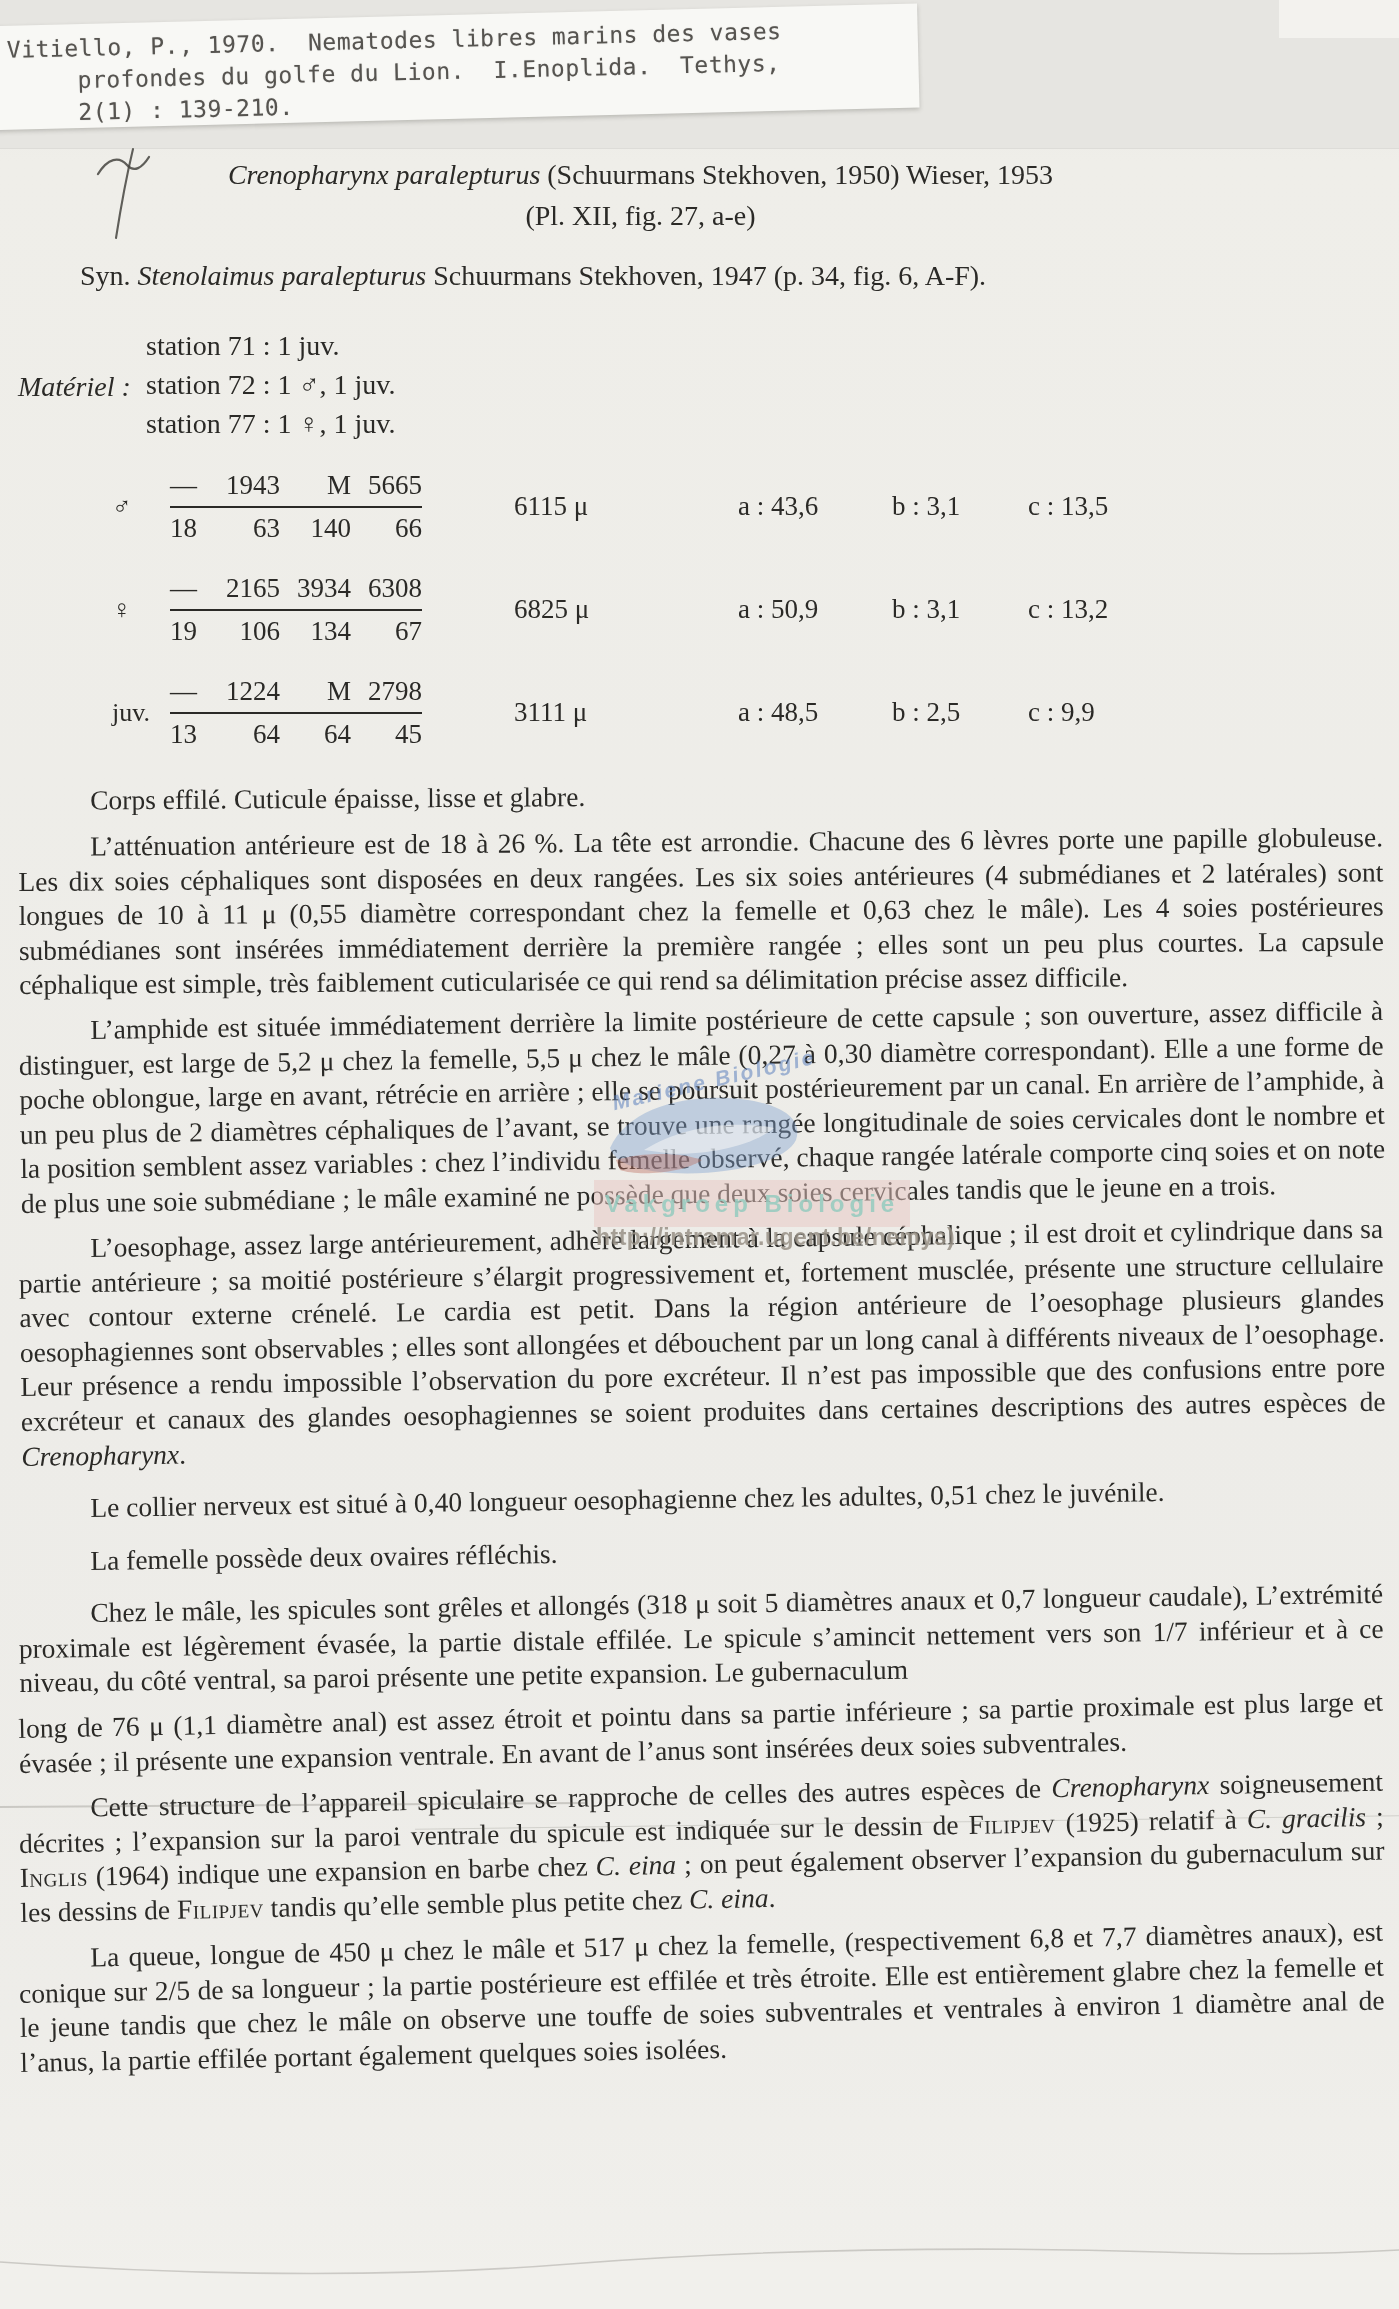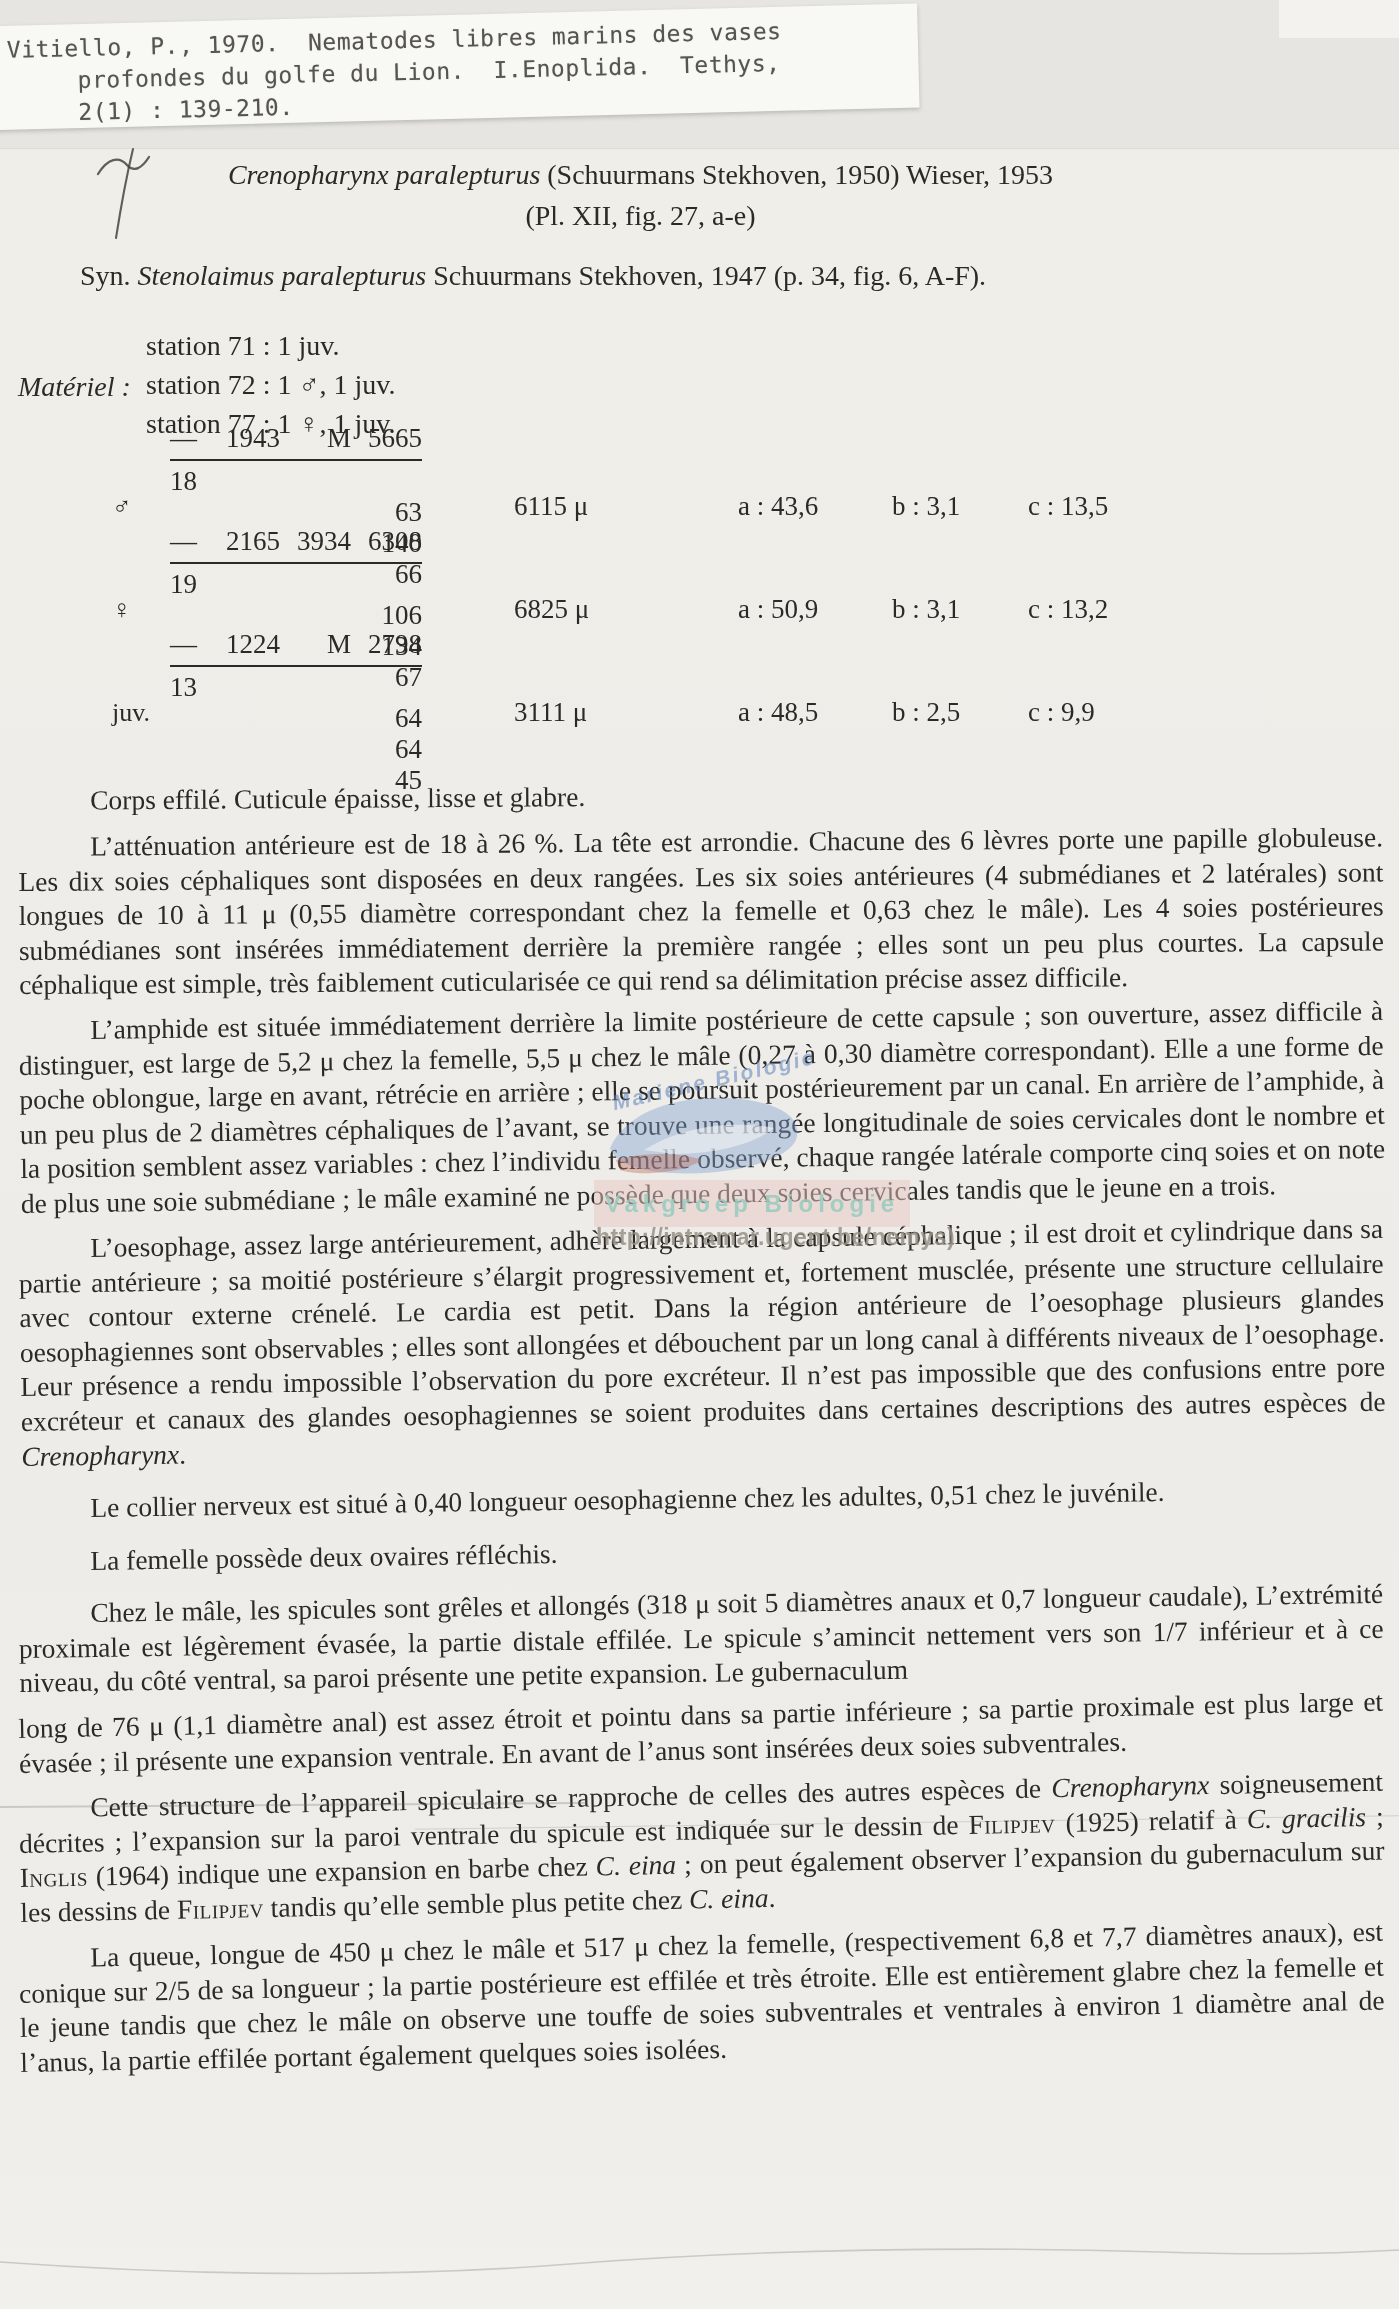--- a/index.html
+++ b/index.html
@@ -32,21 +32,21 @@
   .materiel-label{font-style:italic;width:128px;flex:none;margin-top:41px;}
   .station-line{white-space:pre;}
   .description-label{margin-top:42px;font-style:italic;font-size:28px;}
   
   .measurements{margin-top:12px;padding-left:94px;}
   .m-row{display:flex;align-items:center;height:103px;font-size:27px;}
   .m-sym{width:58px;flex:none;font-size:26px;}
   .frac{width:252px;flex:none;}
   .frac-row{display:flex;}
   .frac-top{border-bottom:2px solid #2b2a27;padding-bottom:5px;}
-  .frac-bot{padding-top:5px;flex-direction:column;}
+  .frac-bot{padding-top:5px;}
   .fc{flex:1;text-align:right;}
   .fc:first-child{text-align:left;flex:.55;}
   .m-len{margin-left:92px;width:152px;flex:none;}
   .m-a{margin-left:72px;width:128px;flex:none;}
   .m-b{margin-left:26px;width:112px;flex:none;}
   .m-c{margin-left:24px;width:130px;flex:none;}
   
   .paras{margin-top:20px;}
   .para{font-size:27.5px;line-height:34.6px;text-align:justify;text-indent:72px;margin:0 0 11px 0;transform-origin:left top;}
   .para.noindent{text-indent:0;}

